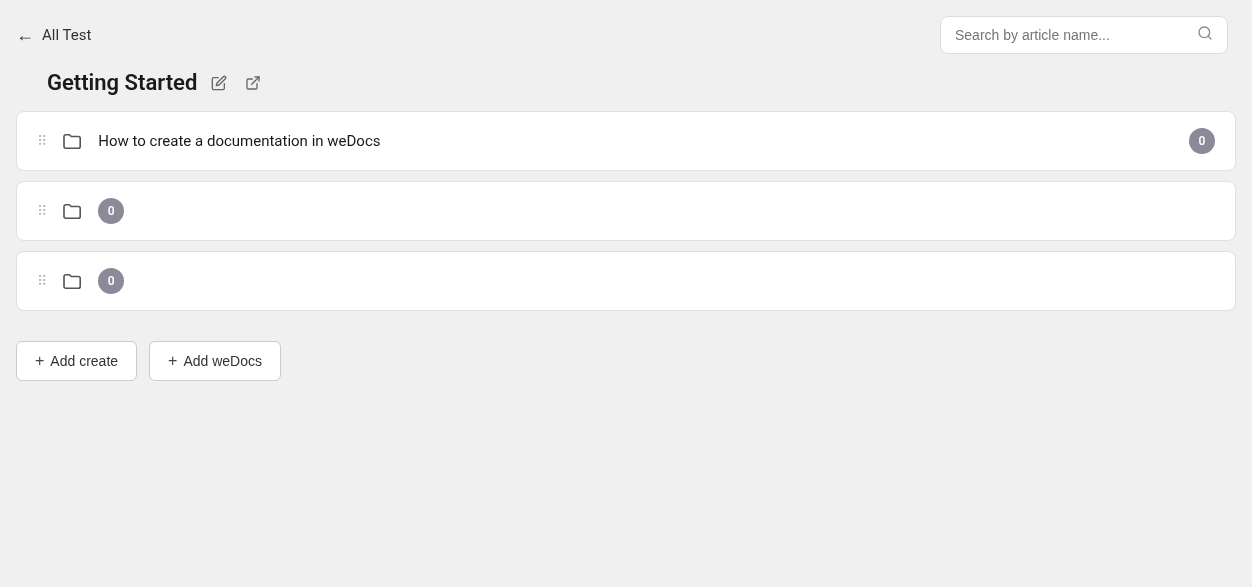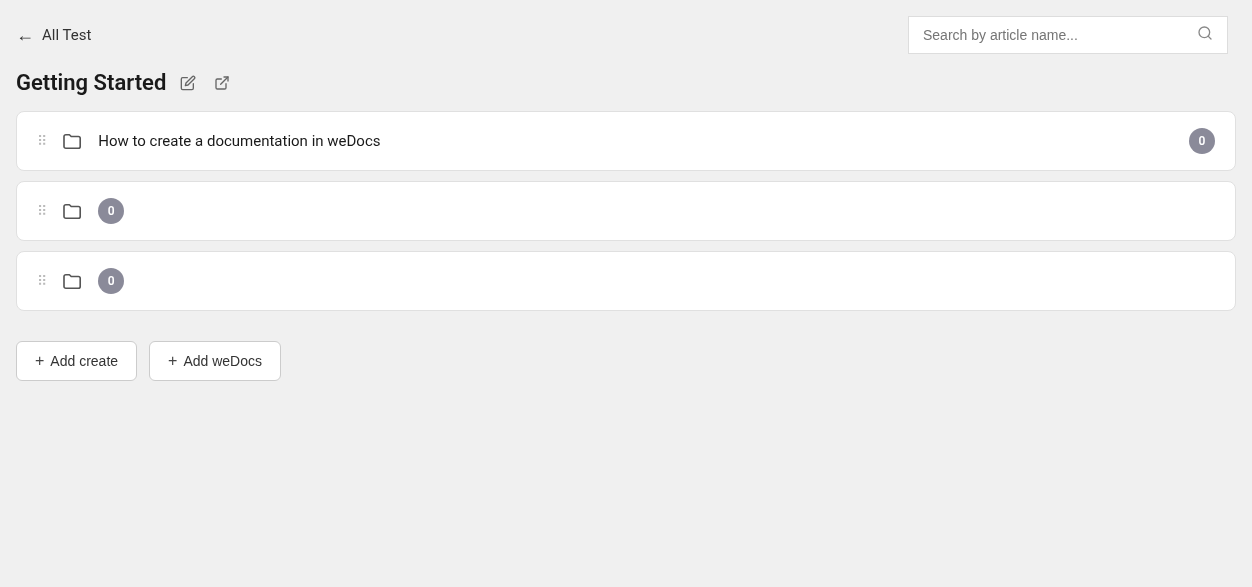--- a/index.html
+++ b/index.html
@@ -32,23 +32,23 @@
     .back-arrow {
       font-size: 18px;
       line-height: 1;
     }
 
     .search-box {
       display: flex;
       align-items: center;
       background: #fff;
       border: 1px solid #ddd;
-      border-radius: 0;
+      border-radius: 8px;
       padding: 8px 14px;
-      width: 320px;
+      width: 288px;
     }
 
     .search-input {
       border: none;
       outline: none;
       font-size: 14px;
       color: #999;
       flex: 1;
       background: transparent;
     }
@@ -62,20 +62,21 @@
       display: flex;
       align-items: center;
       gap: 10px;
       padding: 4px 16px 16px 16px;
     }
 
     .page-title {
       font-size: 22px;
       font-weight: 600;
       color: #1a1a1a;
+      margin-left: 31px;
     }
 
     .title-icon-btn {
       background: none;
       border: none;
       cursor: pointer;
       color: #666;
       font-size: 16px;
       padding: 4px;
       border-radius: 4px;

